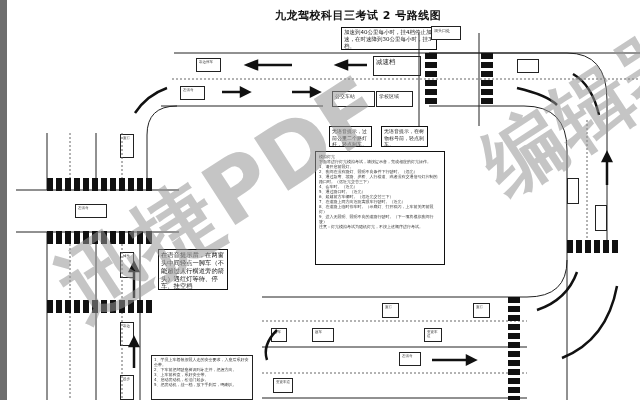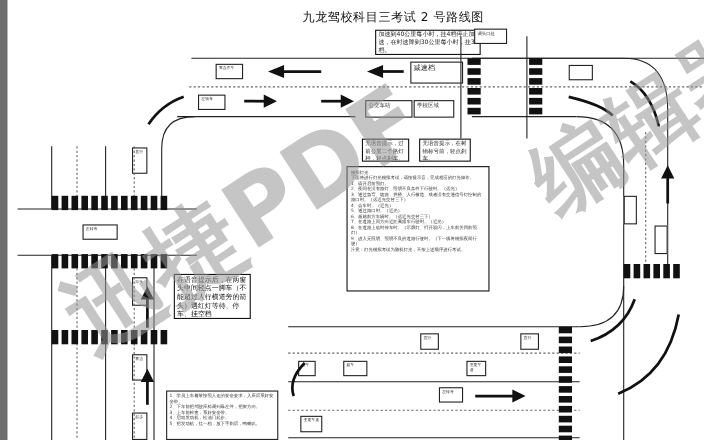--- a/index.html
+++ b/index.html
@@ -1,20 +1,20 @@
 <!DOCTYPE html>
 <html><head>
 <meta charset="utf-8">
 <style>
   * { margin: 0; padding: 0; box-sizing: border-box; }
   html, body { width: 640px; height: 400px; overflow: hidden; background: #ffffff; }
   body { font-family: "DejaVu Sans", sans-serif; position: relative; }
   .leftbar { position: absolute; left: 0; top: 0; width: 7px; height: 400px; background: #6e6e6e; }
   .page { position: absolute; left: 7px; top: 0; width: 633px; height: 400px; background: #fff; }
-  .title { position: absolute; left: 268px; top: 8px; font-size: 11px; font-weight: normal; color: #111; letter-spacing: 0.5px; }
+  .title { position: absolute; left: 268px; top: 8px; font-size: 11px; font-weight: bold; color: #111; letter-spacing: 0.5px; }
   .box { position: absolute; border: 1px solid #222; background: #fff; font-size: 5px; color: #333; line-height: 1.25; padding: 1px 2px; overflow: hidden; }
   .box.thick { border: 1.5px solid #111; }
   .bigtxt { font-size: 9px; color: #111; line-height: 1.3; }
   .medtxt { font-size: 6.5px; color: #222; line-height: 1.3; }
   .zebra { position: absolute; display: flex; gap: 3px; }
   .zebra span { display: block; width: 6px; height: 13px; background: #111; }
   .zebra.v { flex-direction: column; gap: 3px; }
   .zebra.v span { width: 12px; height: 6px; }
   .wm { position: absolute; color: rgba(150,150,150,0.55); font-weight: bold; pointer-events: none; white-space: nowrap; }
   svg { position: absolute; left: 0; top: 0; }

